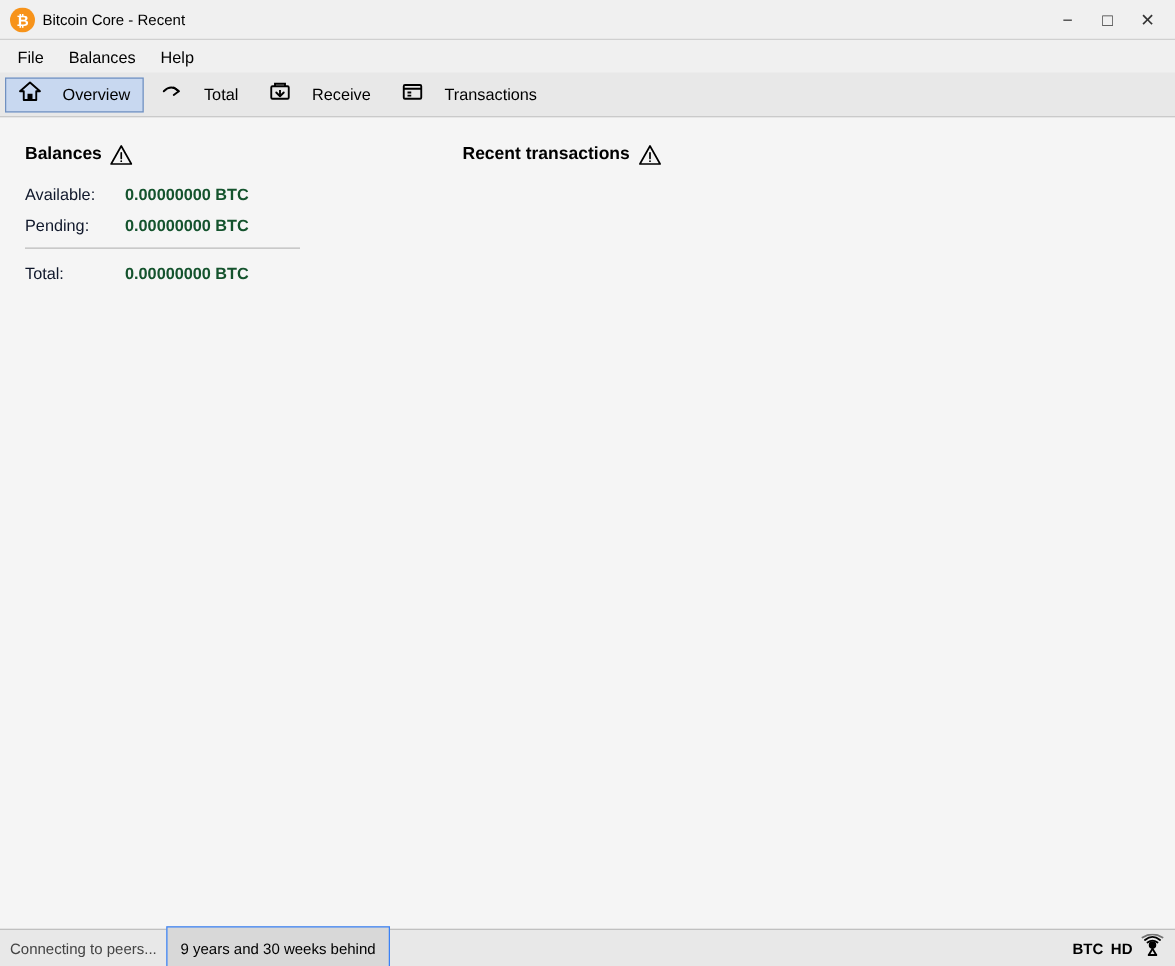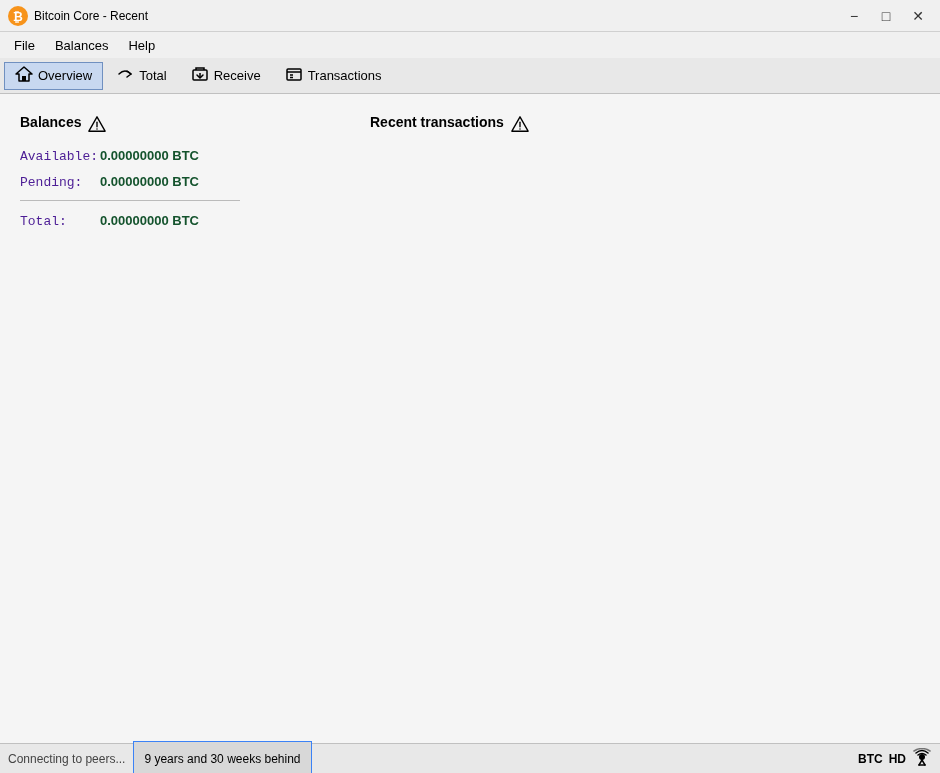--- a/index.html
+++ b/index.html
@@ -75,21 +75,21 @@
       height: 36px;
       align-items: center;
       padding: 0 4px;
       border-bottom: 1px solid #c0c0c0;
       flex-shrink: 0;
       gap: 2px;
     }
     .toolbar-btn {
       display: flex;
       align-items: center;
-      gap: 5px;
+      gap: 17px;
       padding: 3px 10px;
       cursor: pointer;
       border: 1px solid transparent;
       background: none;
       font-size: 13px;
       height: 28px;
     }
     .toolbar-btn.active {
       background: #c8d8f0;
       border: 1px solid #7090c0;
@@ -137,23 +137,22 @@
     }
 
     .balance-row {
       display: flex;
       align-items: baseline;
       margin-bottom: 10px;
       font-size: 13px;
     }
     .balance-label {
       width: 80px;
-      color: #4c1d95;
-      flex-shrink: 0;
-      font-family: Liberation Mono, monospace;
+      color: #0f172a;
+      flex-shrink: 0;
     }
     .balance-value {
       font-weight: bold;
       color: #14532d;
     }
 
     .balance-divider {
       width: 220px;
       height: 1px;
       background: #bbb;

